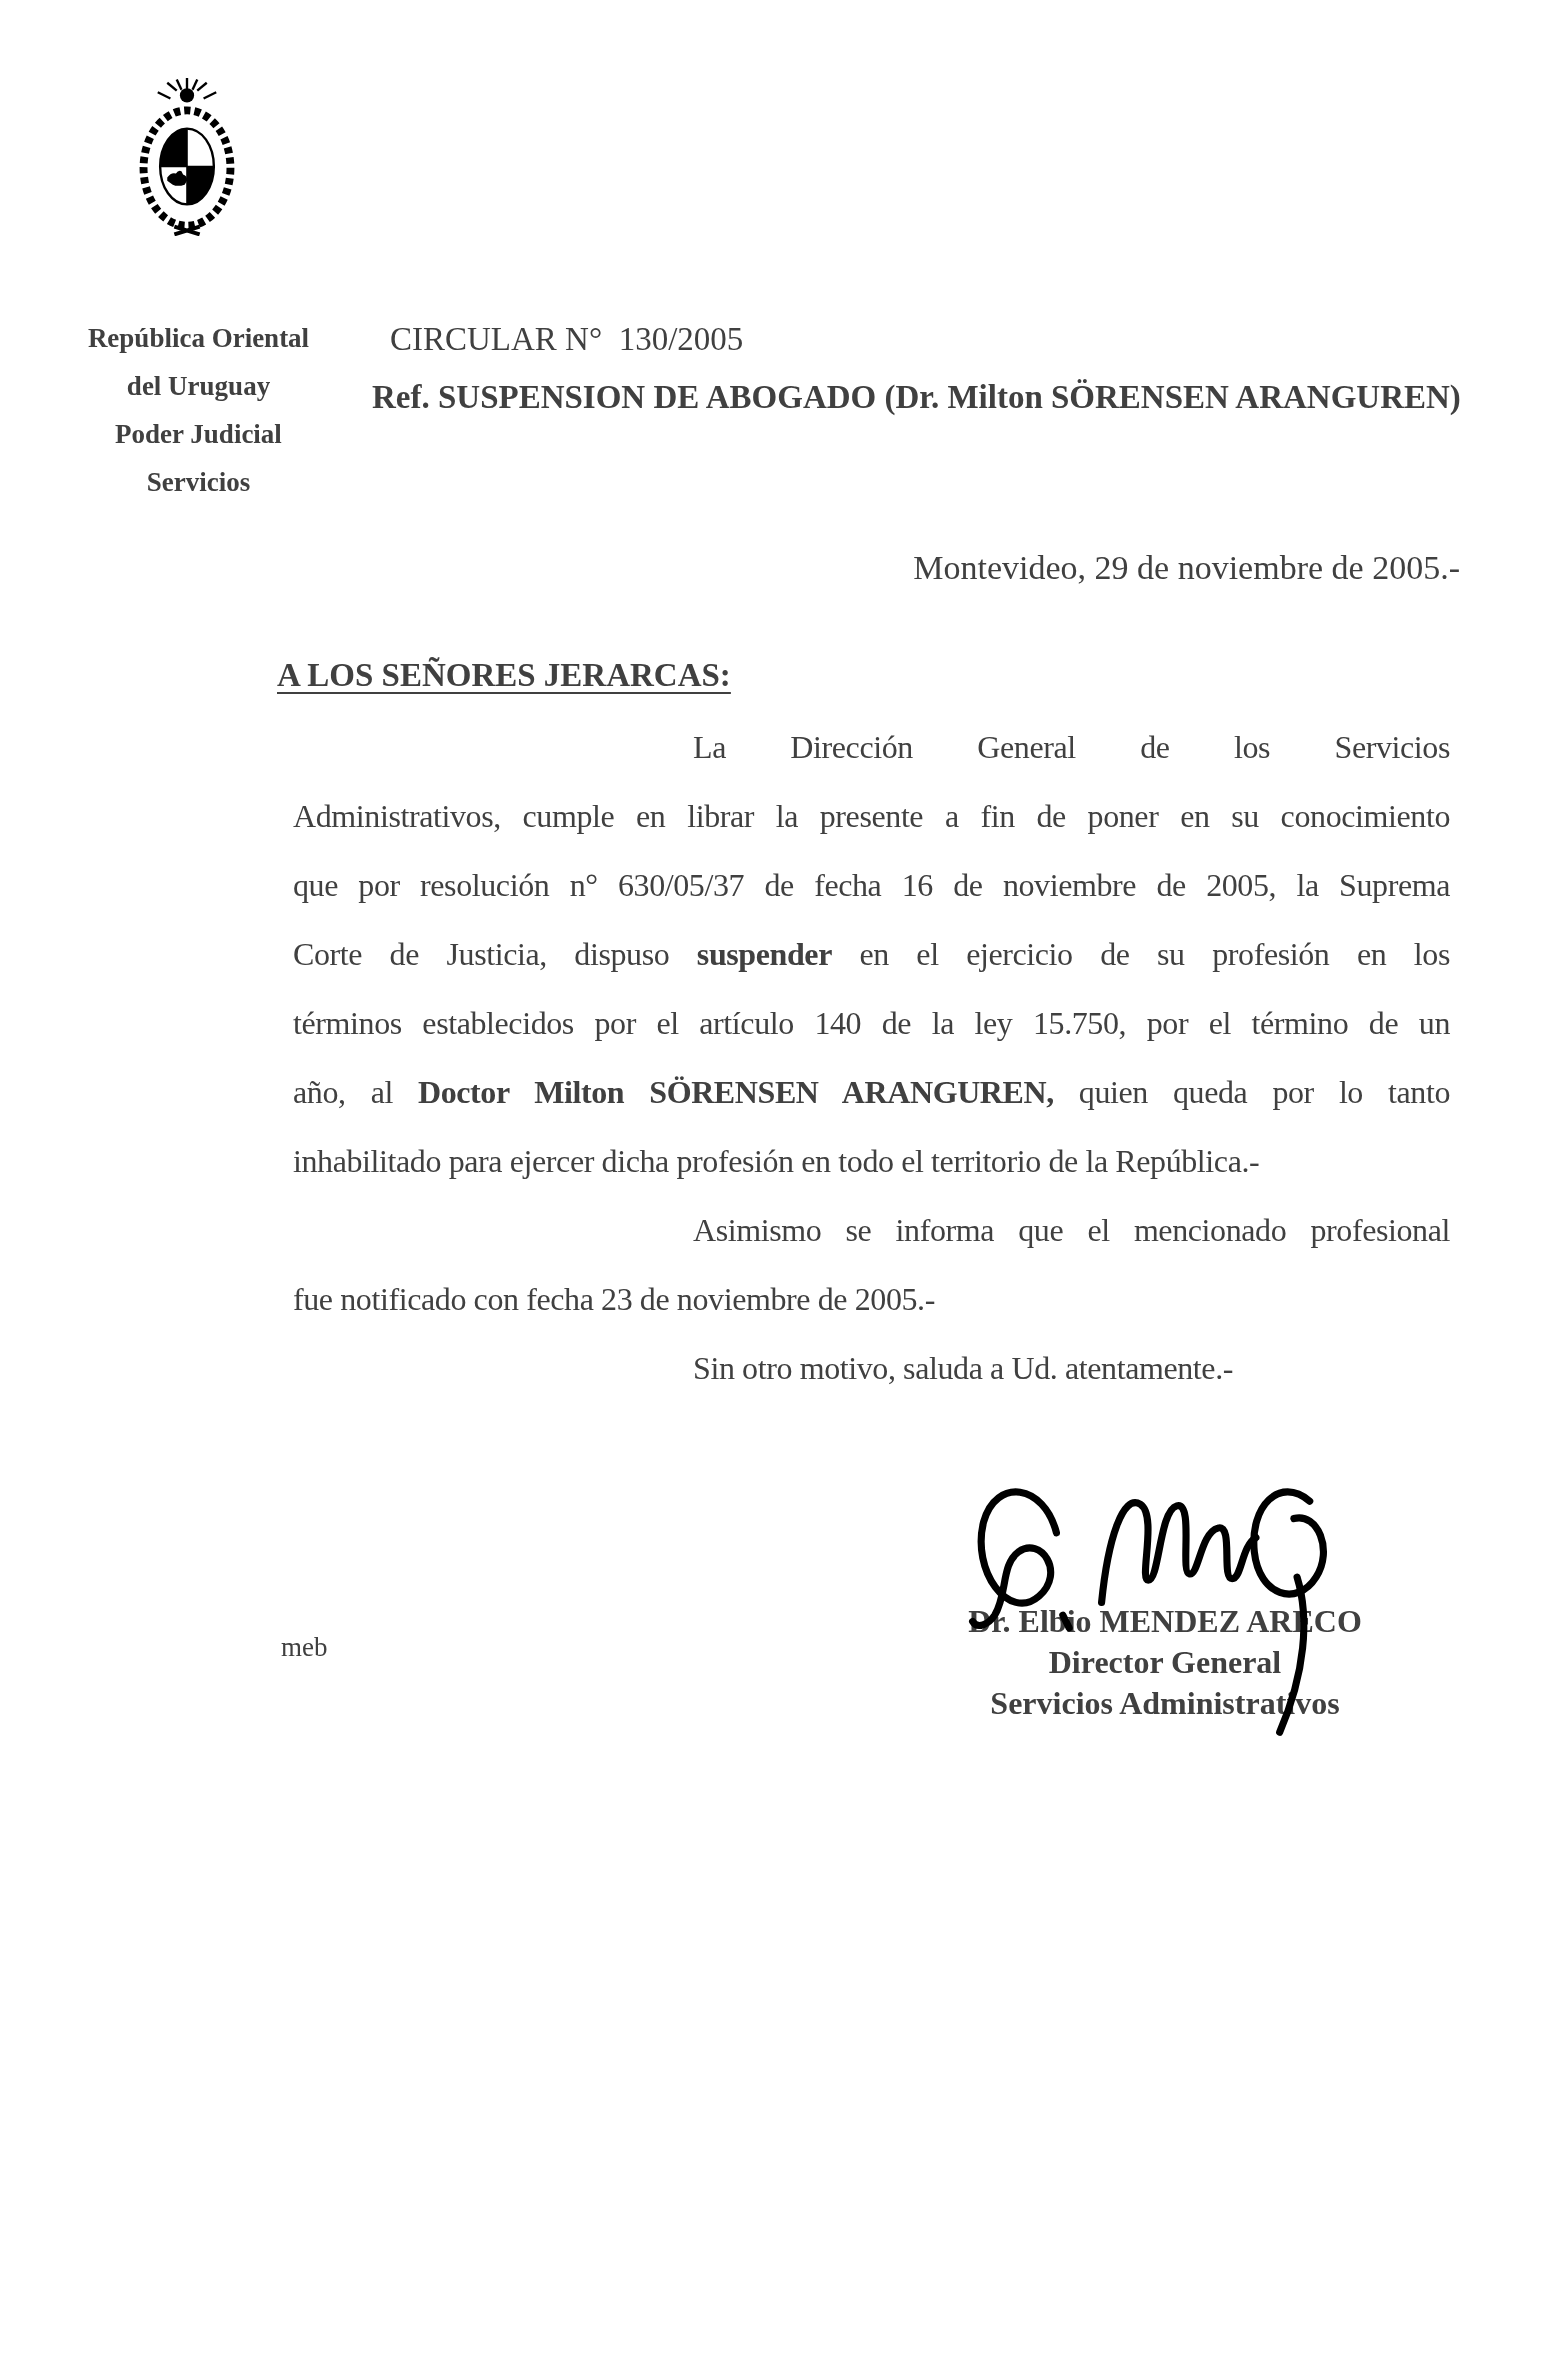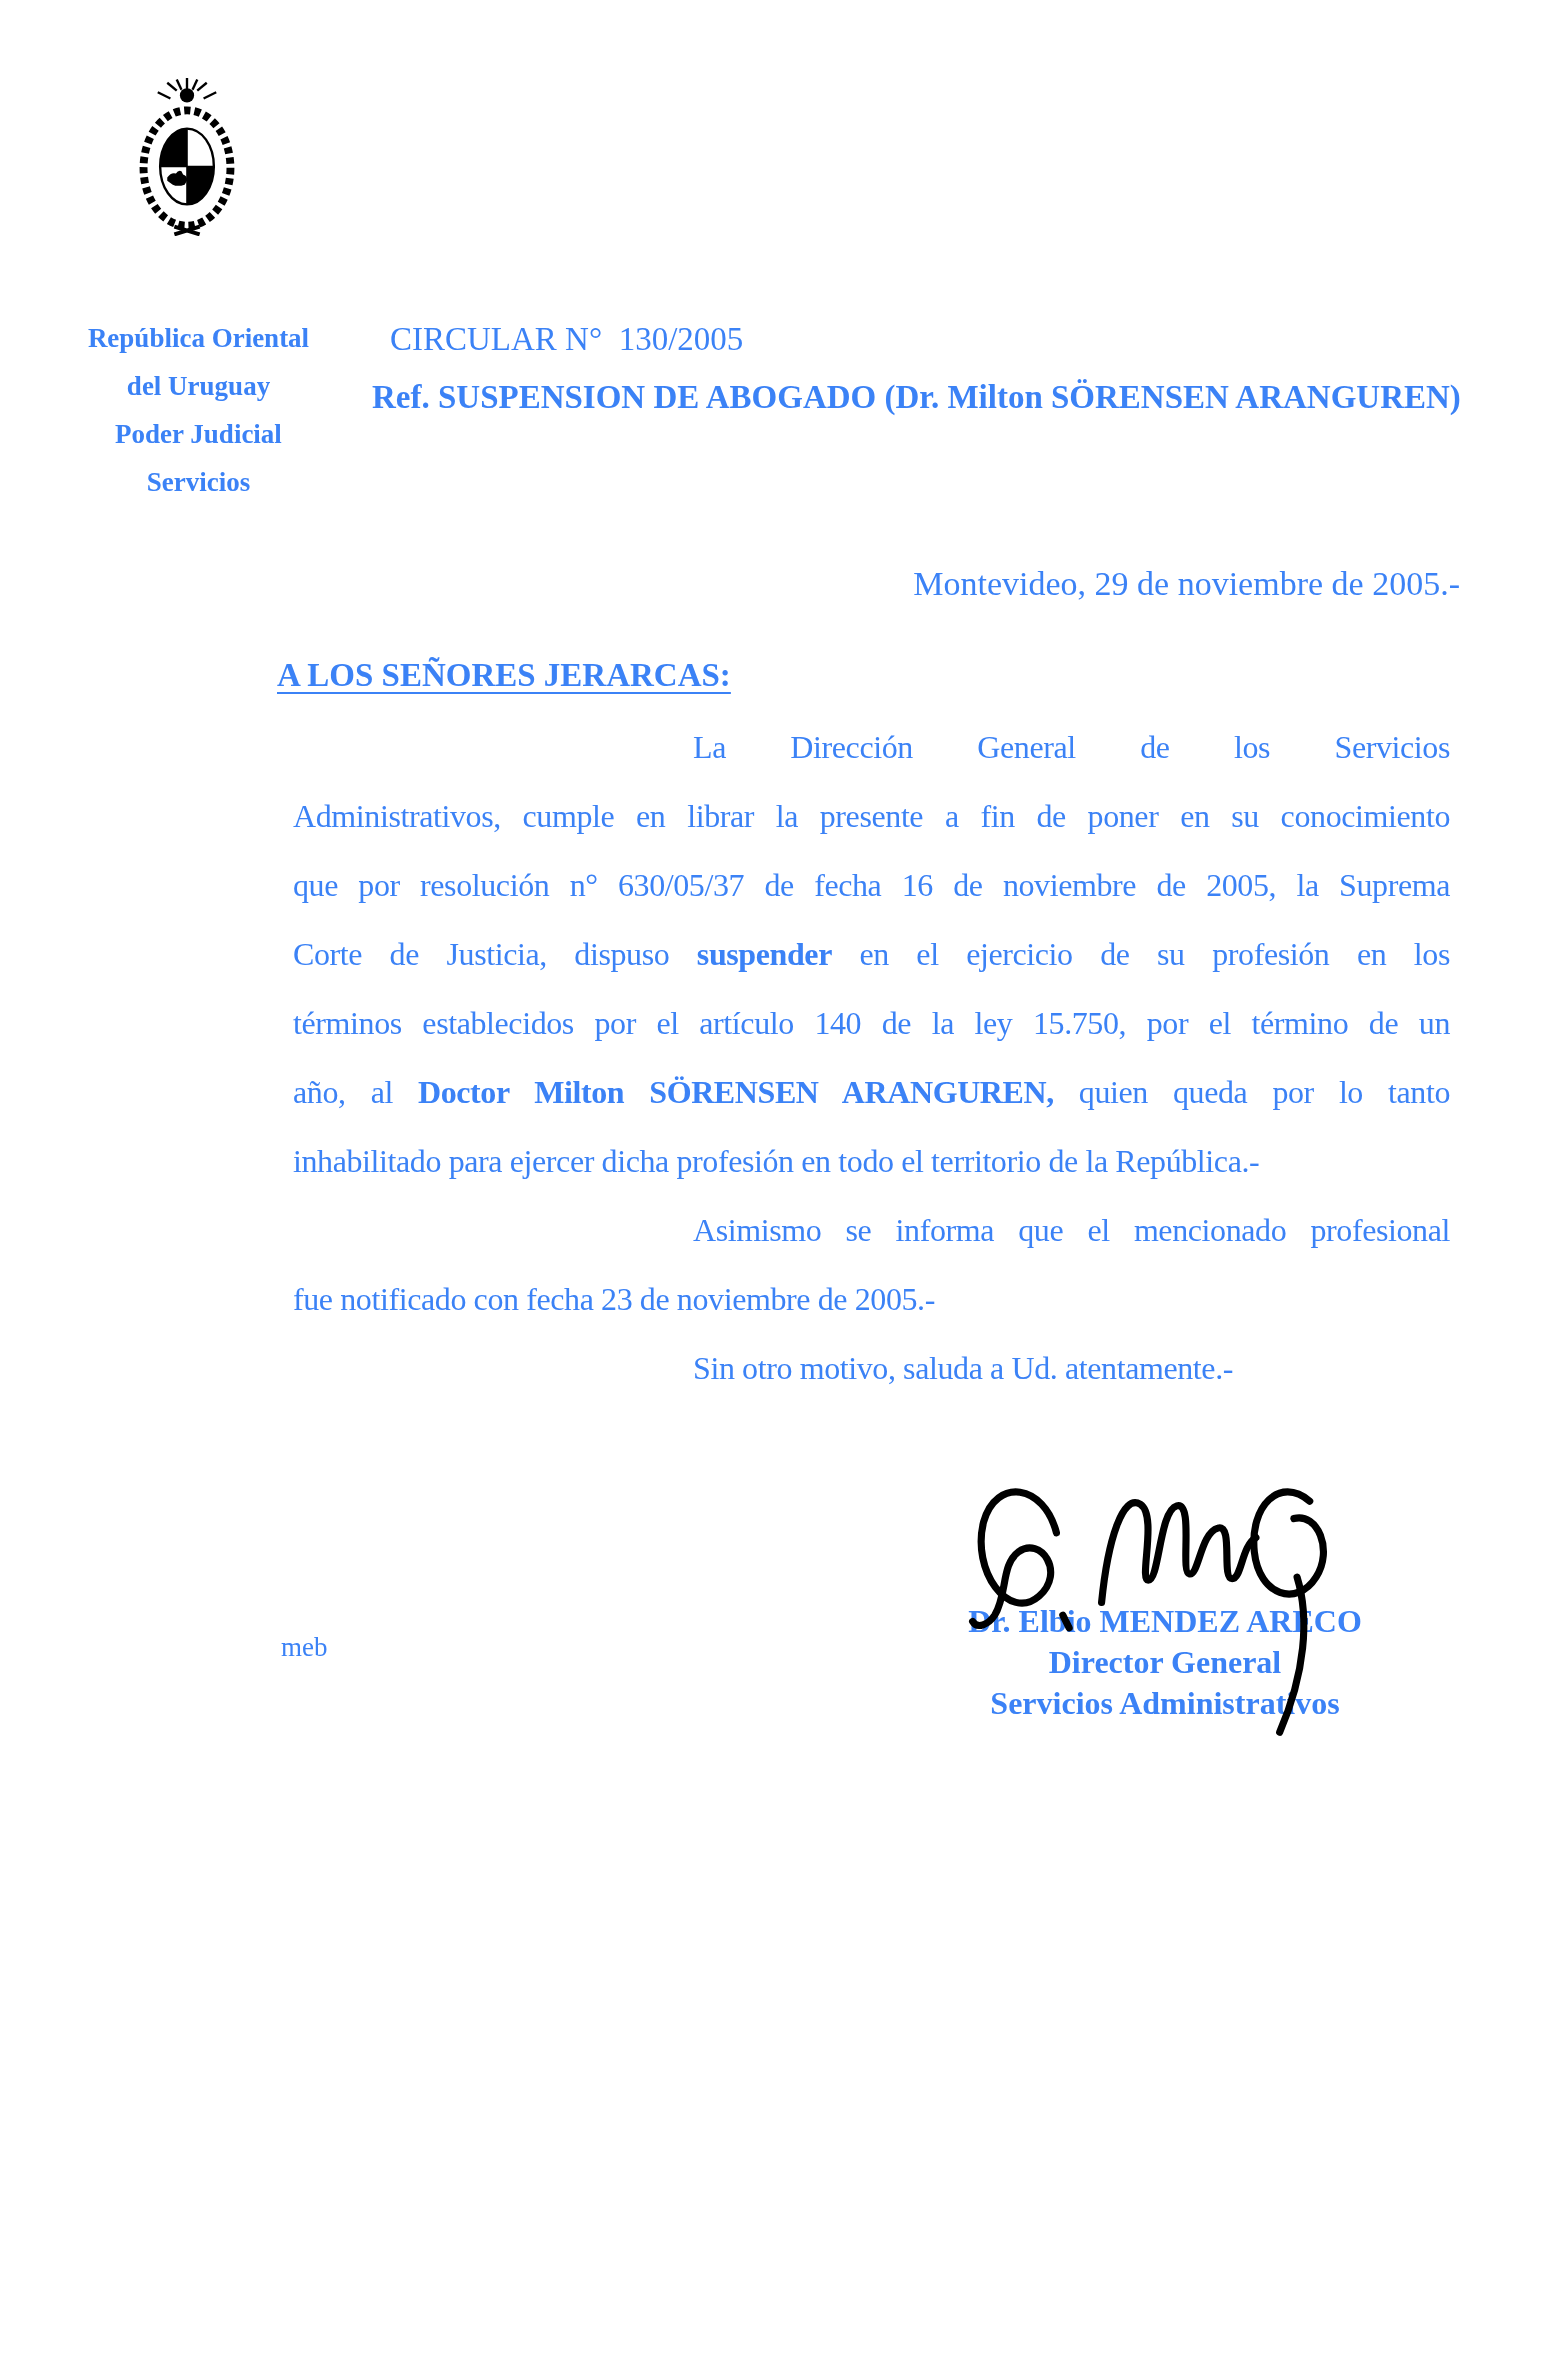--- a/index.html
+++ b/index.html
@@ -2,41 +2,41 @@
 <html style="font-size:12.7px"><head>
 <meta charset="utf-8">
 <style>
   html,body{margin:0;padding:0;background:#e8e8e8;}
   .page{
     position:relative;
     width:1560px;
     height:2377px;
     background:#ffffff;
     font-family:"Liberation Serif", serif;
-    color:#3b82f6;
+    color:#404040;
     overflow:hidden;
   }
   
   .emblem{position:absolute;left:129px;top:78px;width:116px;height:158px;}
   
   .org-block{
     position:absolute;left:32px;top:314px;width:333px;
     text-align:center;font-weight:bold;font-size:27px;line-height:48px;
   }
   .circular{
     position:absolute;left:390px;top:319px;
     font-weight:normal;font-size:33px;line-height:41px;white-space:nowrap;
   }
   .refline{
     position:absolute;left:372px;top:377px;
     font-weight:bold;font-size:33px;line-height:41px;white-space:nowrap;
   }
   .dateline{
     position:absolute;right:100px;top:547px;
-    font-size:34px;line-height:41px;white-space:nowrap;margin-top:16px;
+    font-size:34px;line-height:41px;white-space:nowrap;
   }
   .salutation{
     position:absolute;left:277px;top:655px;
     font-weight:bold;font-size:33px;line-height:41px;white-space:nowrap;
     text-decoration:underline;
     text-decoration-thickness:2.4px;
     text-underline-offset:5.5px;
   }
   
   .letter-body{

